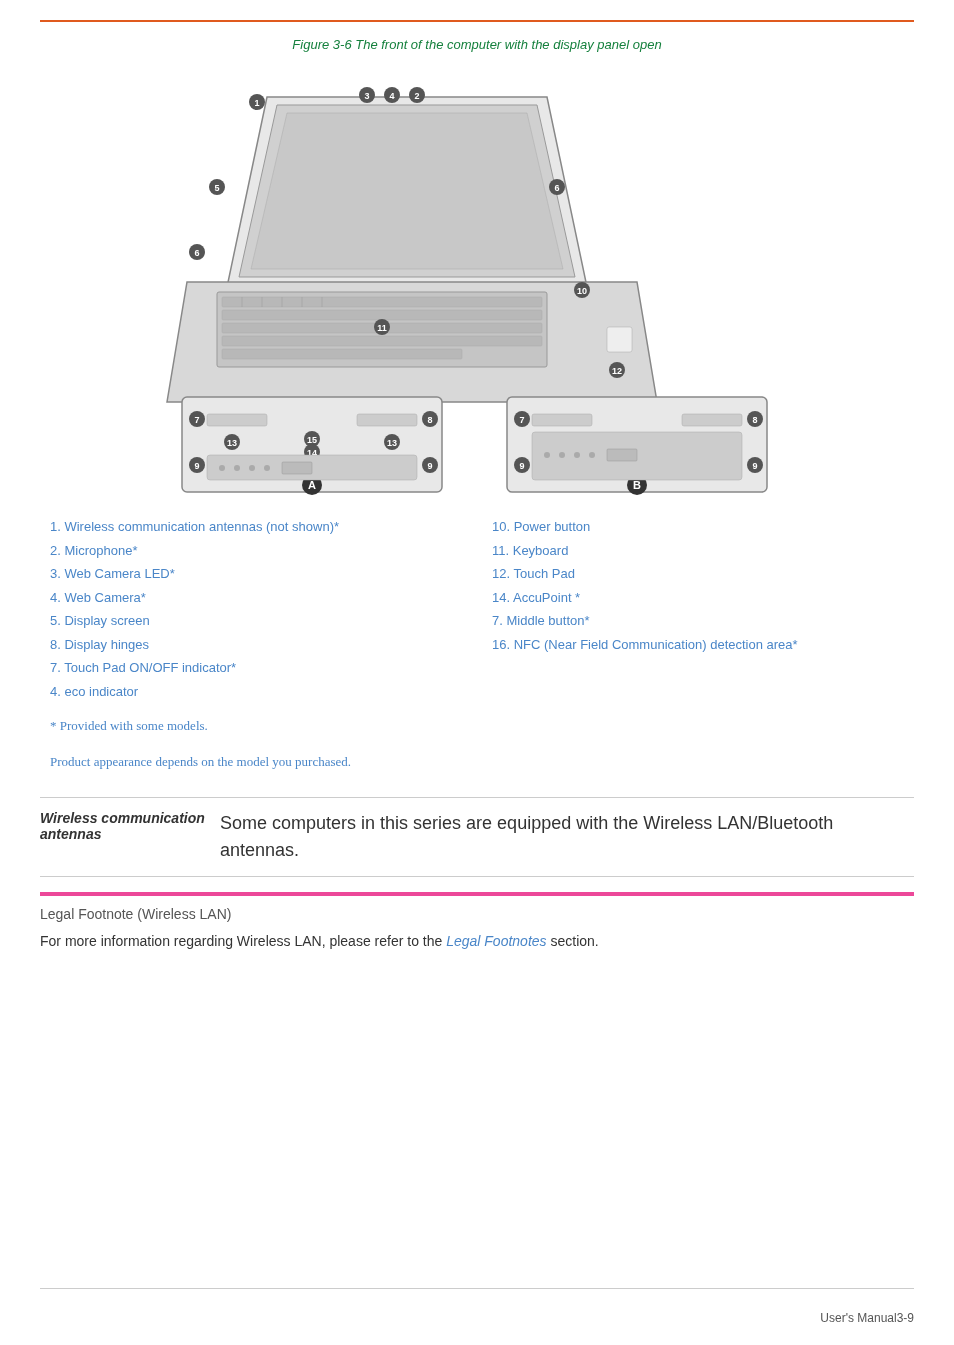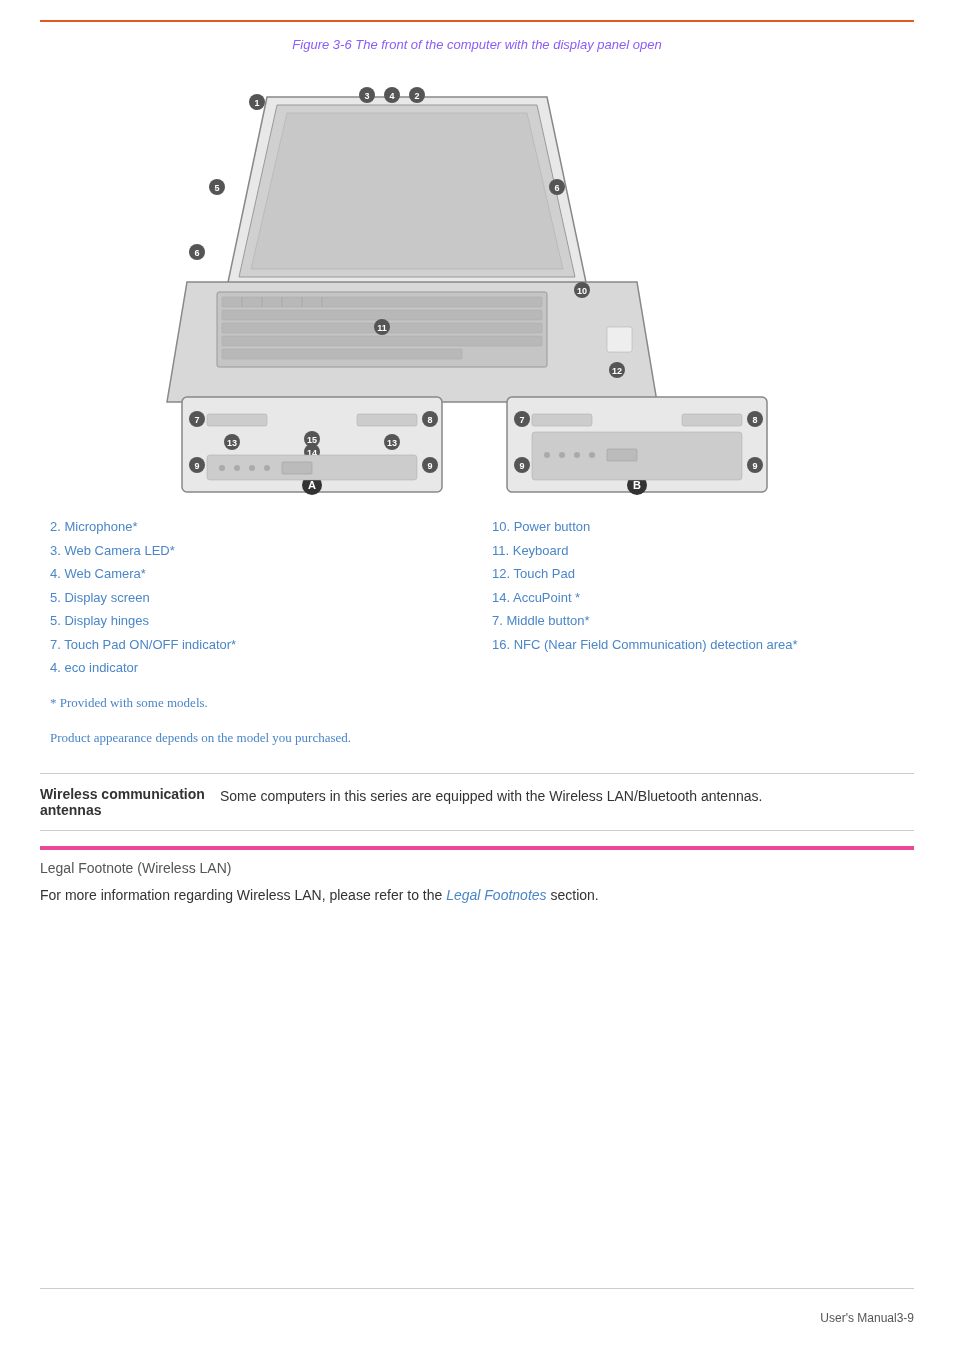--- a/index.html
+++ b/index.html
@@ -15,21 +15,21 @@
     .page-container {
       padding: 20px 40px 40px 40px;
       position: relative;
     }
     .top-border {
       border-top: 2px solid #e05a1e;
       margin-bottom: 15px;
     }
     .figure-caption {
       text-align: center;
-      color: #8b5cf6;
+      color: #15803d;
       font-style: italic;
       font-size: 13px;
       margin-bottom: 15px;
     }
     .diagram-area {
       display: flex;
       justify-content: center;
       margin-bottom: 20px;
     }
     .parts-list {
@@ -67,23 +67,24 @@
       border-bottom: 1px solid #ccc;
     }
     .info-row:last-child {
       border-bottom: none;
     }
     .info-term {
       font-weight: bold;
       width: 180px;
       font-size: 14px;
       flex-shrink: 0;
+      font-style: italic;
     }
     .info-desc {
-      font-size: 14px;
+      font-size: 18px;
       line-height: 1.5;
       color: #333;
     }
     .legal-box {
       border-top: 4px solid #ec4899;
       padding-top: 10px;
     }
     .legal-title {
       font-size: 14px;
       color: #555;
@@ -256,25 +257,26 @@
         <circle cx="55" cy="58" r="3" fill="#aaa"></circle>
         <circle cx="70" cy="58" r="3" fill="#aaa"></circle>
         <circle cx="85" cy="58" r="3" fill="#aaa"></circle>
         <rect x="100" y="52" width="30" height="12" rx="1" fill="#bbb" stroke="#999" stroke-width="0.5"></rect>
       </g>
     </svg>
   </div>
 
   <div class="parts-list">
     <div class="parts-list-col">
+      <div class="parts-list-item">1. Wireless communication antennas (not shown)*</div>
       <div class="parts-list-item">2. Microphone*</div>
       <div class="parts-list-item">3. Web Camera LED*</div>
       <div class="parts-list-item">4. Web Camera*</div>
       <div class="parts-list-item">5. Display screen</div>
-      <div class="parts-list-item">5. Display hinges</div>
+      <div class="parts-list-item">8. Display hinges</div>
       <div class="parts-list-item">7. Touch Pad ON/OFF indicator*</div>
       <div class="parts-list-item">4. eco indicator</div>
     </div>
     <div class="parts-list-col">
       <div class="parts-list-item">10. Power button</div>
       <div class="parts-list-item">11. Keyboard</div>
       <div class="parts-list-item">12. Touch Pad</div>
       <div class="parts-list-item">14. AccuPoint *</div>
       <div class="parts-list-item">7. Middle button*</div>
       <div class="parts-list-item">16. NFC (Near Field Communication) detection area*</div>

